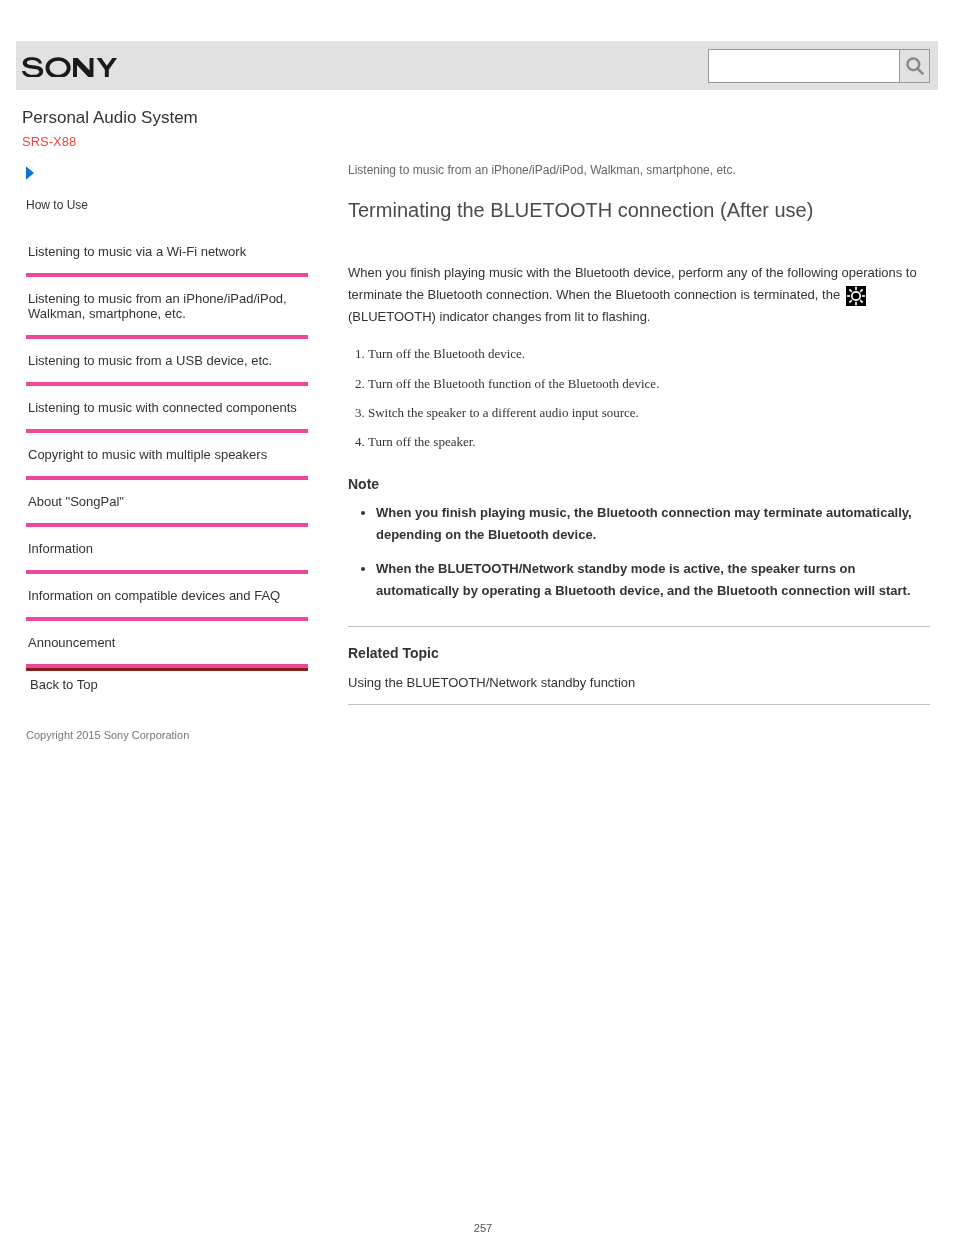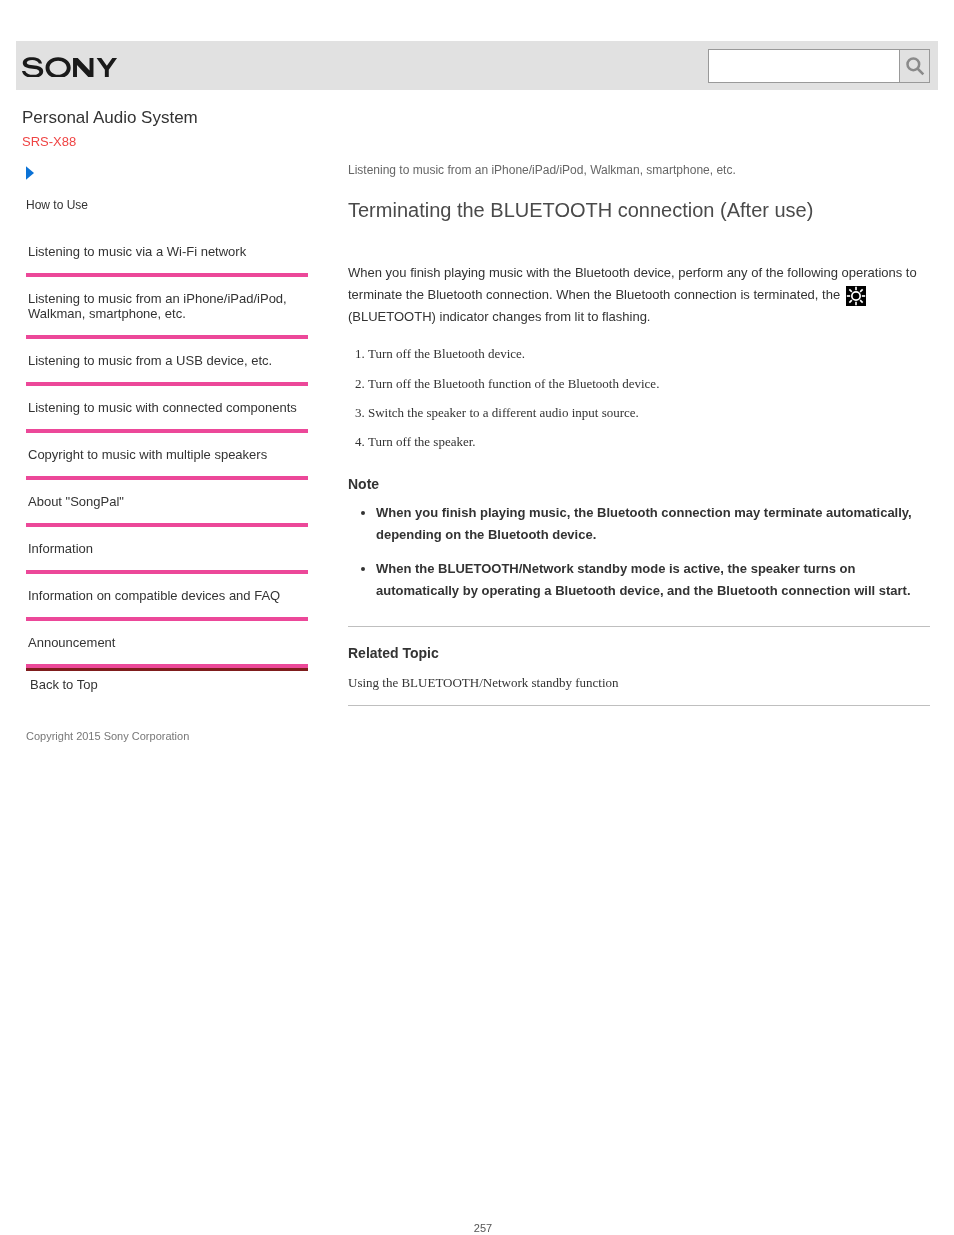--- a/index.html
+++ b/index.html
@@ -26,21 +26,21 @@
 .page-title { font-size: 20px; font-weight: normal; color: #4a4a4a; margin-bottom: 40px; }
 .para { font-size: 13px; line-height: 1.7; margin-bottom: 14px; }
 .steps { list-style: decimal; margin-left: 20px; }
 .steps li { font-size: 13px; line-height: 1.8; margin-bottom: 6px; font-family: Liberation Serif, serif; }
 .gear-icon { display: inline-block; vertical-align: middle; margin: 0 2px; }
 .gear-icon svg { display: block; }
 .note-h { font-size: 14px; margin: 22px 0 10px 0; }
 .note-list { list-style: disc; margin-left: 28px; }
 .note-list li { font-size: 13px; line-height: 1.7; margin-bottom: 12px; font-weight: bold; }
 .related-h { font-size: 14px; border-top: 1px solid #bfbfbf; padding-top: 18px; margin-top: 24px; margin-bottom: 14px; }
-.related-link { font-size: 13px; color: #333; display: block; margin-bottom: 14px; cursor: pointer; font-family: Liberation Serif, serif; }
+.related-link { font-size: 13px; color: #333; display: block; margin-bottom: 14px; cursor: pointer; }
 .rel-divider { border-top: 1px solid #bfbfbf; margin-top: 6px; }
 .back-top { border-top: 3px solid #7f1d1d; margin: 0 0 0 10px; padding: 6px 4px; font-size: 13px; cursor: pointer; }
 .footer { margin: 24px 0 0 26px; font-size: 11px; color: #777; }
 .page-num { position: absolute; bottom: 42px; left: 12px; right: 0; text-align: center; font-size: 11px; color: #555; }
 </style>
 </head>
 <body>
 
 <div class="page">
   <div class="header">

